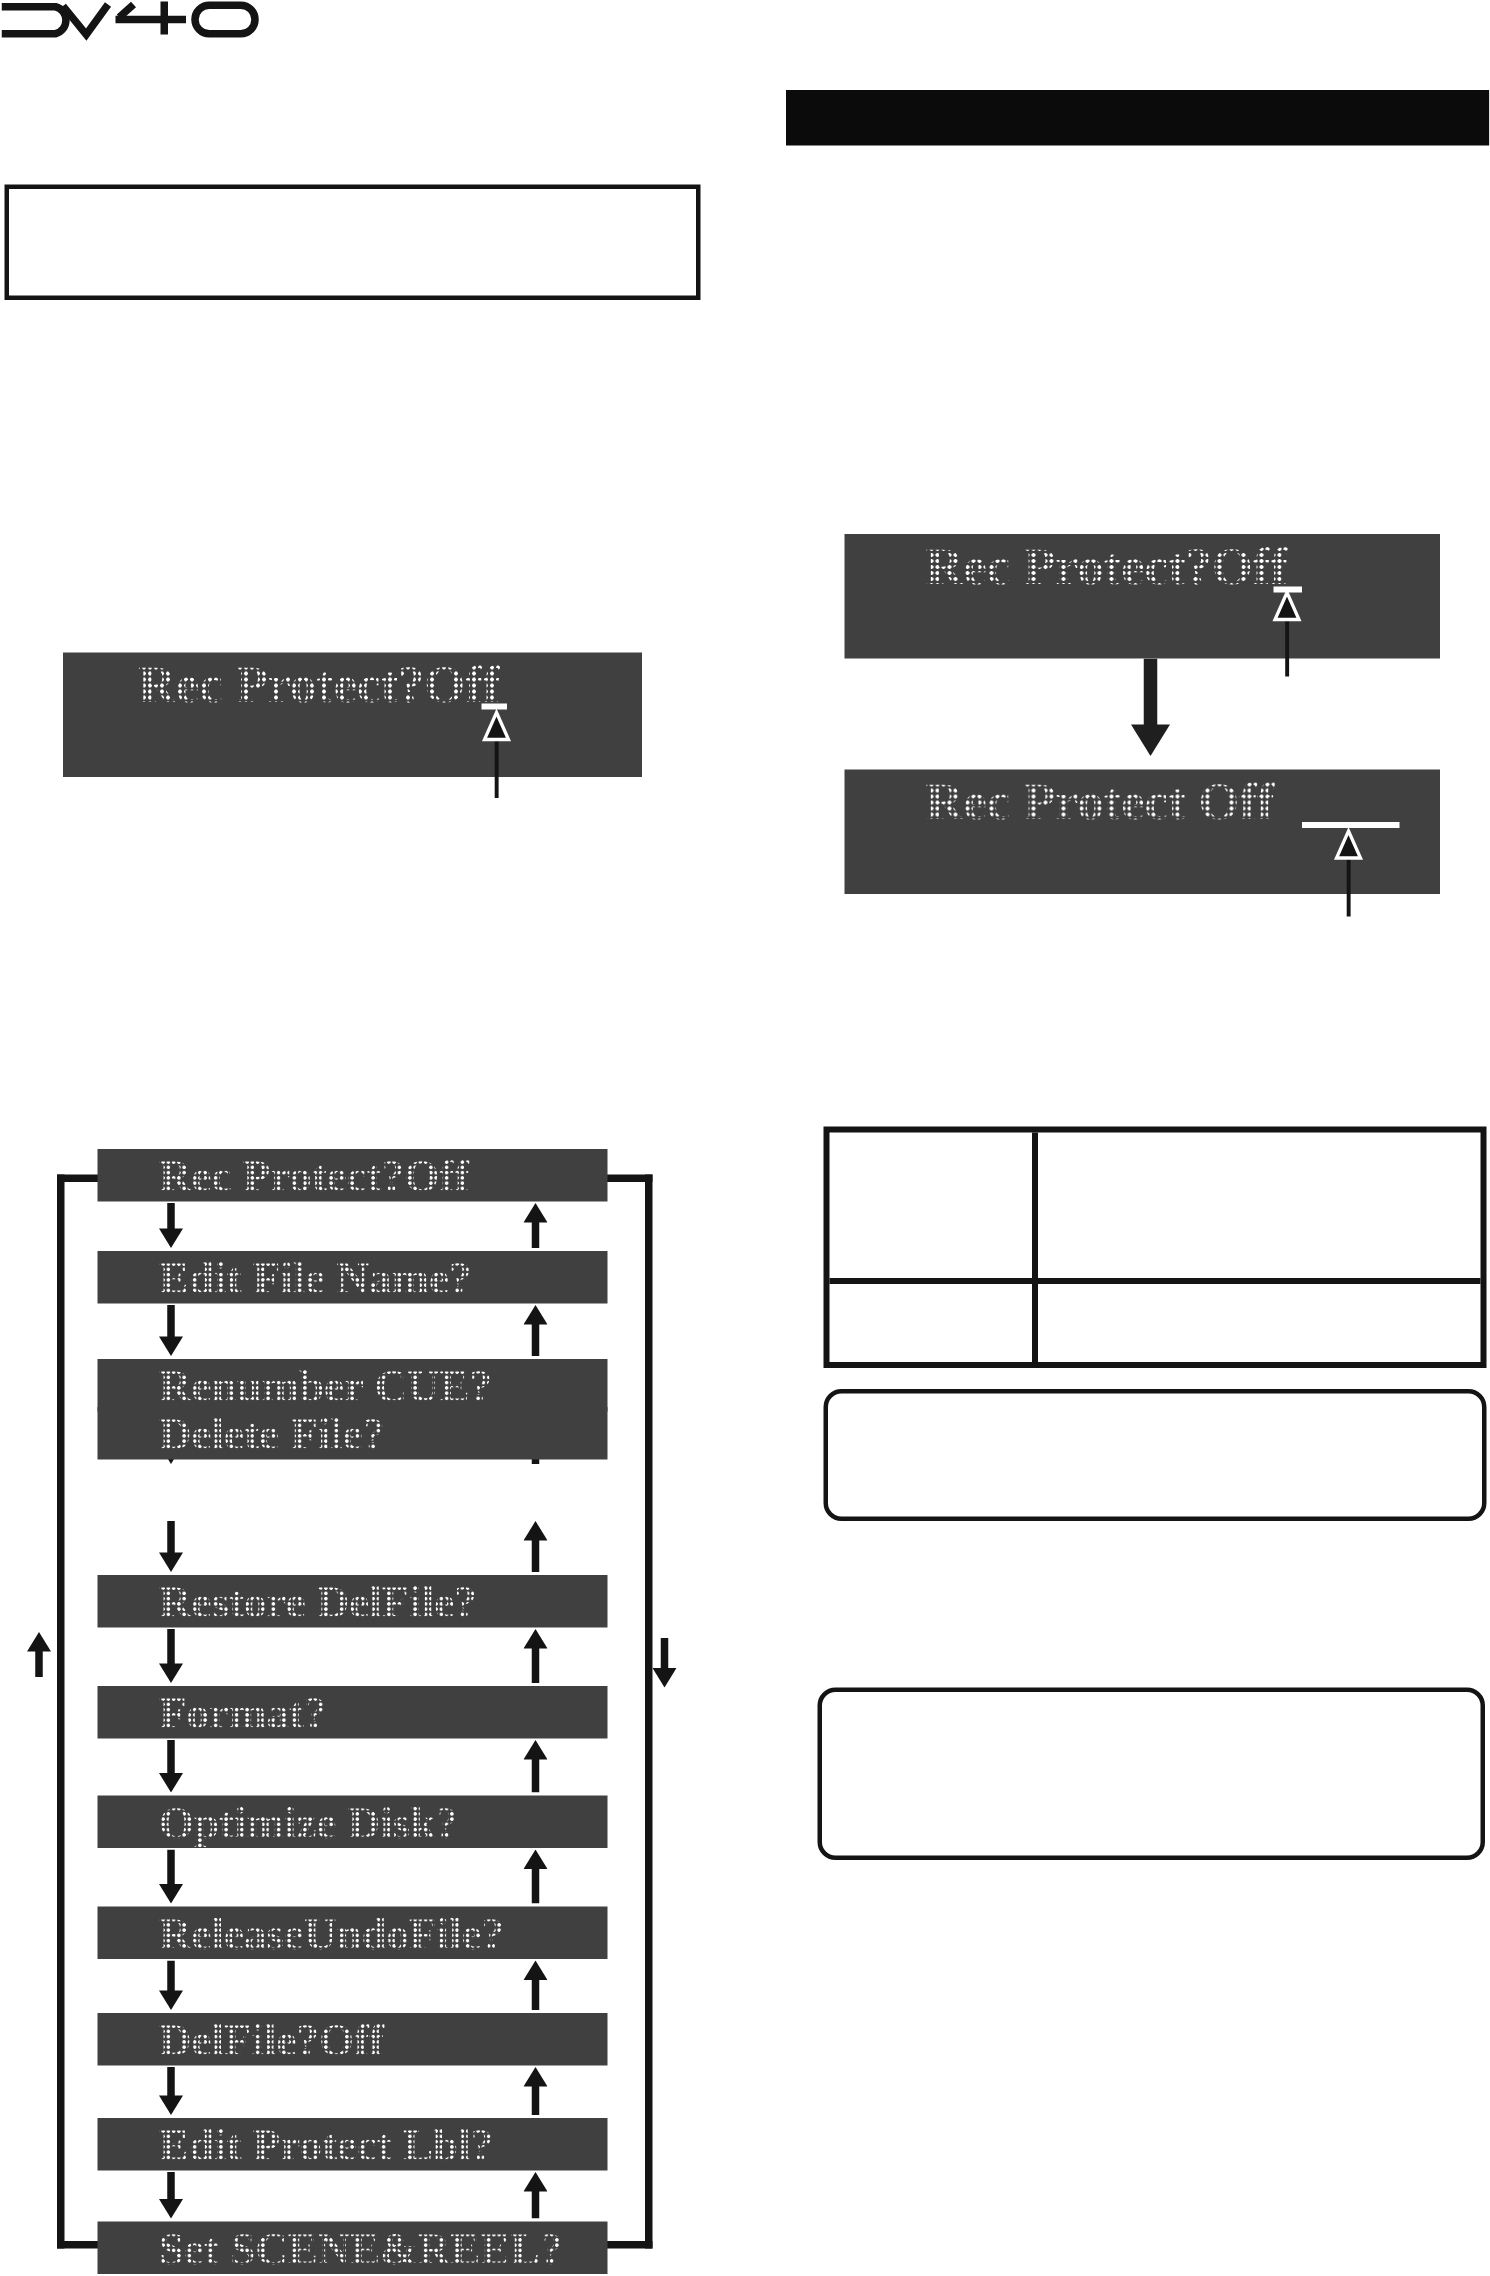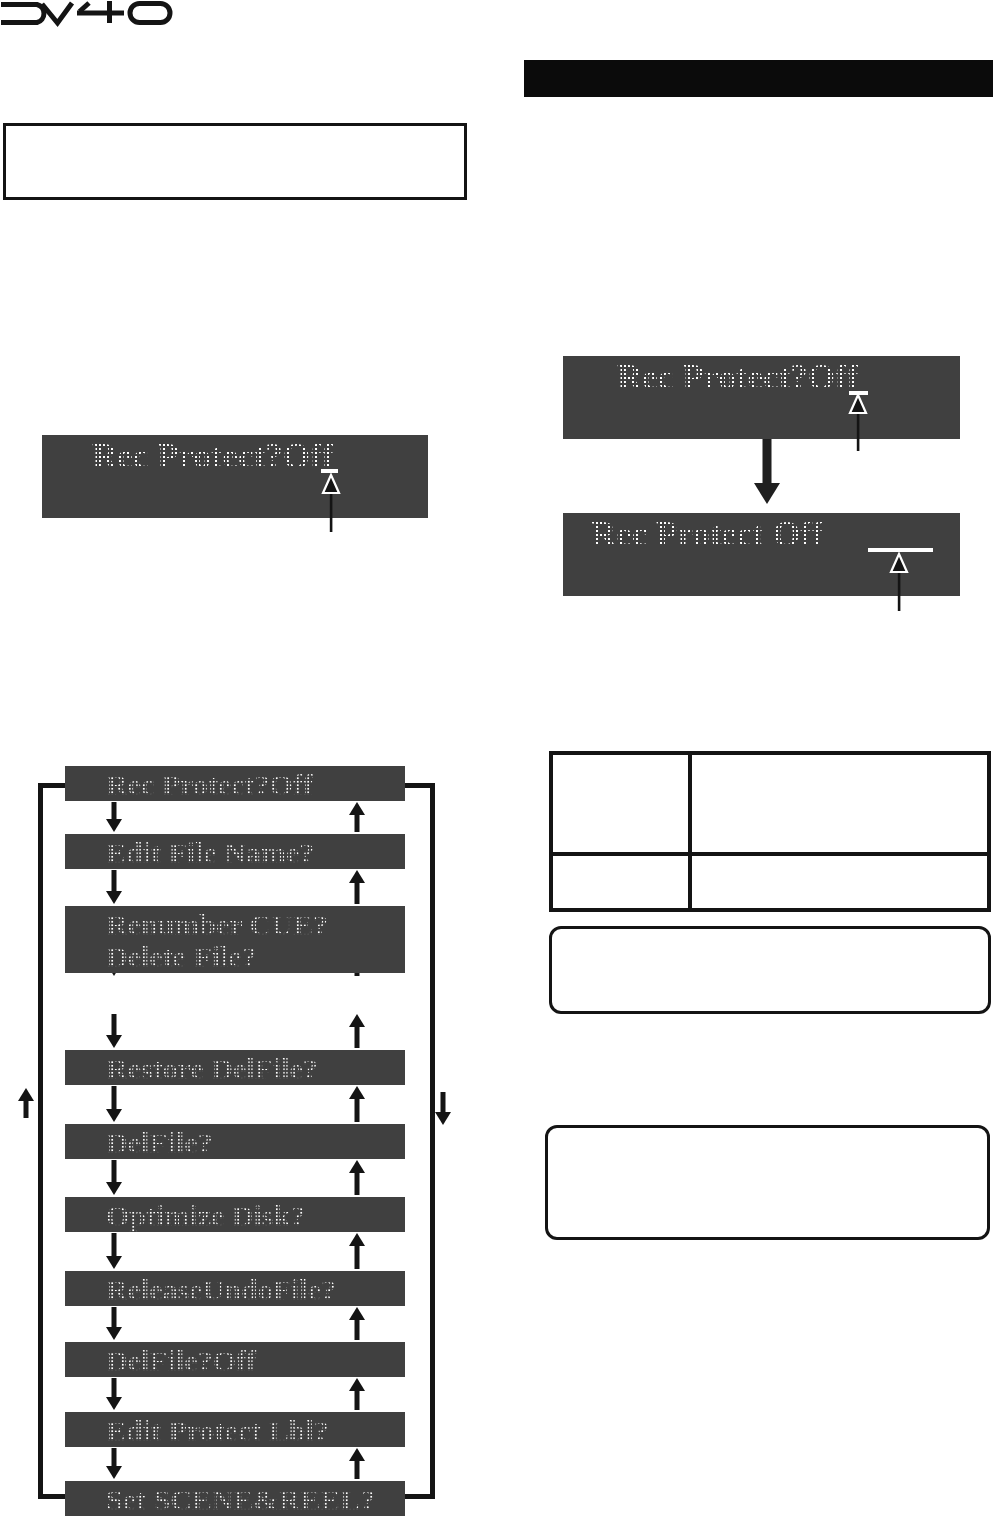--- a/index.html
+++ b/index.html
@@ -87,21 +87,21 @@
   </div>
 
   <div class="abs" style="left:754px;top:439px;">
     <svg width="26" height="66" viewBox="0 0 26 66">
       <rect x="8.5" y="0" width="9" height="45" fill="#1f1f1f"></rect>
       <polygon points="0,44 26,44 13,65" fill="#1f1f1f"></polygon>
     </svg>
   </div>
 
   <div class="lcd lcd-big" style="left:563px;top:513px;width:397px;height:83px;">
-    <span class="txt dotted" style="margin-left:28px;">Rec Protect Off</span>
+    <span class="txt dotted" style="padding-left:54px;">Rec Protect Off</span>
     <div class="cursor" style="left:305px;top:35px;width:65px;"></div>
   </div>
   <div class="abs" style="left:888px;top:551px;">
     <svg width="22" height="61" viewBox="0 0 22 61">
       <rect x="9.8" y="18" width="2.6" height="42" fill="#141414"></rect>
       <polygon points="11,3 19,21 3,21" fill="#141414" stroke="#ffffff" stroke-width="2.2"></polygon>
     </svg>
   </div>
 
   <div class="info-table" style="left:549px;top:751px;width:434px;height:153px;">
@@ -206,21 +206,21 @@
           <polygon points="0,23 16,23 8,36" fill="#141414"></polygon>
         </svg>
       </div>
       <div class="abs" style="left: 349px; top: 1086px;">
         <svg width="16" height="36" viewBox="0 0 16 36">
           <polygon points="8,0 16,13 0,13" fill="#141414"></polygon>
           <rect x="5.5" y="11" width="5" height="25" fill="#141414"></rect>
         </svg>
       </div>
       <div class="lcd flow-bar" style="top: 1124px;">
-        <span class="txt dotted dotted-sm">DelFile?</span>
+        <span class="txt dotted dotted-sm">Format?</span>
       </div>
       <div class="abs" style="left: 106px; top: 1160px;">
         <svg width="16" height="35" viewBox="0 0 16 35">
           <rect x="5.5" y="0" width="5" height="24" fill="#141414"></rect>
           <polygon points="0,22 16,22 8,35" fill="#141414"></polygon>
         </svg>
       </div>
       <div class="abs" style="left: 349px; top: 1160px;">
         <svg width="16" height="35" viewBox="0 0 16 35">
           <polygon points="8,0 16,13 0,13" fill="#141414"></polygon>

